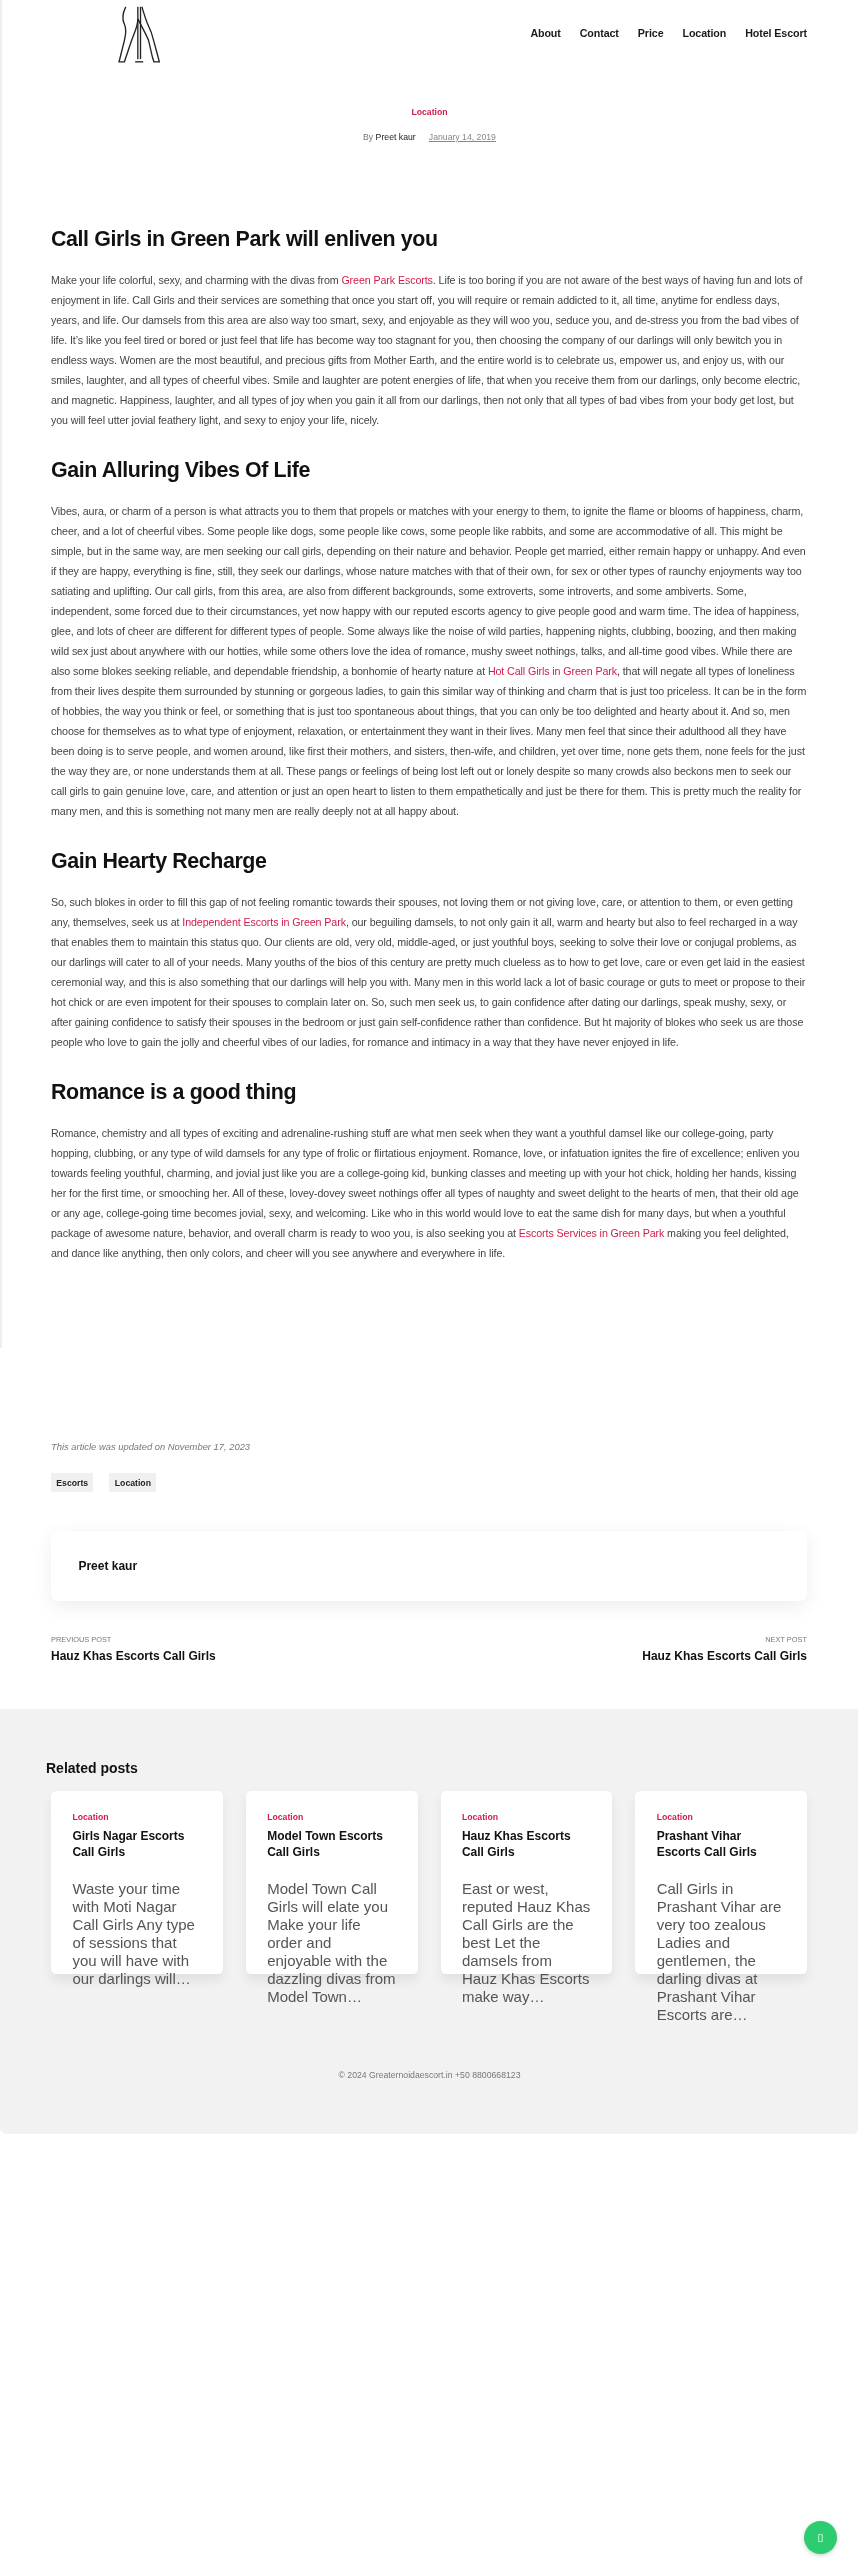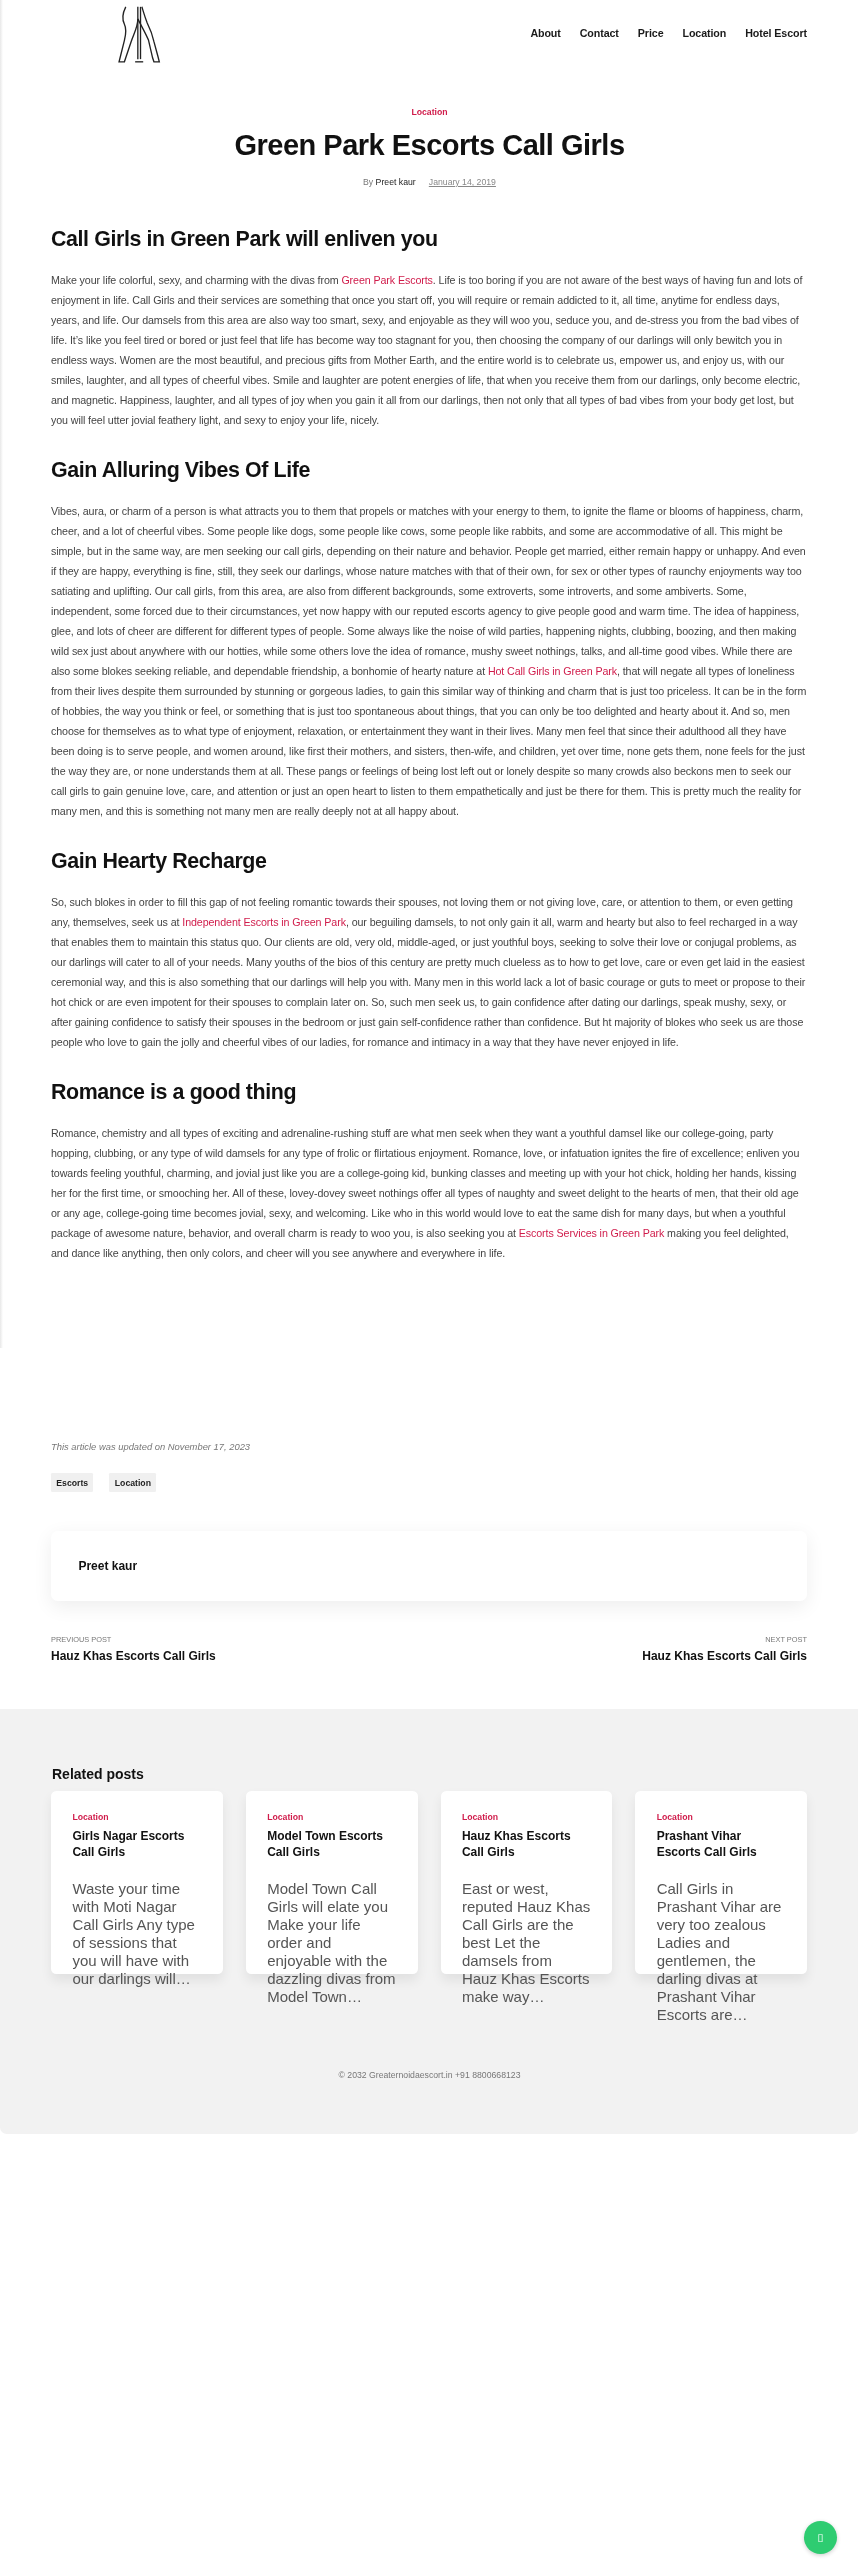--- a/index.html
+++ b/index.html
@@ -44,21 +44,21 @@
     background: #fff; border-radius: 6.7px; box-shadow: 0 5.3px 19px rgba(0,0,0,0.07);
   }
   .author-box .name { position: absolute; left: 27.4px; top: 28px; font-size: 12px; font-weight: bold; color: #111; }
   .post-nav { position: absolute; left: 51px; top: 1635px; width: 756px; }
   .post-nav .prev { position: absolute; left: 0; top: 0; }
   .post-nav .next { position: absolute; right: 0; top: 0; text-align: right; }
   .post-nav .lbl { font-size: 7.4px; color: #777; text-transform: uppercase; display: block; }
   .post-nav .ttl { font-size: 12px; font-weight: bold; color: #111; display: block; margin-top: 5.3px; text-decoration: none; }
   
   .related { position: absolute; left: 0; top: 1709px; width: 859px; height: 425px; background: #f2f2f2; border-radius: 0 0 6.7px 6.7px; }
-  .related h3 { position: absolute; left: 52px; top: 51px; font-size: 14px; font-weight: bold; color: #111; margin-top: 6px; }
+  .related h3 { position: absolute; left: 46px; top: 51px; font-size: 14px; font-weight: bold; color: #111; }
   .cards { position: absolute; left: 51px; top: 82px; width: 756px; display: flex; gap: 23px; }
   .card {
     width: 172px; height: 183px; background: #fff; border-radius: 5.3px; padding: 21.4px 21.4px;
     box-shadow: 0 6.7px 12px rgba(0,0,0,0.07);
   }
   .card .ccat { font-size: 8.7px; font-weight: bold; color: #d01c4b; display: block; }
   .card .ctitle { font-size: 12px; font-weight: bold; color: #111; margin-top: 5.3px; line-height: 16px; display: block; text-decoration: none; }
   .card .cex { margin-top: 20px; font-size: 15px; color: #555; line-height: 18px; }
   .footer-text { position: absolute; left: 0; top: 2070px; width: 859px; text-align: center; font-size: 8.7px; color: #777; }
   .whatsapp {
@@ -88,21 +88,20 @@
     <a>About</a>
     <a>Contact</a>
     <a>Price</a>
     <a>Location</a>
     <a>Hotel Escort</a>
   </nav>
 </header>
 
 <section class="hero">
   <a class="cat">Location</a>
-  <h1>Green Park Escorts Call Girls</h1>
   <div class="meta">
     <span>By</span>
     <a class="author">Preet kaur</a>
     <span class="date">January 14, 2019</span>
   </div>
 </section>
 
 <article class="article">
   <h2>Call Girls in Green Park will enliven you</h2>
   <p><span>Make your life colorful, sexy, and charming with the divas from </span><a>Green Park Escorts</a><span>. Life is too boring if you are not aware of the best ways of having fun and lots of enjoyment in life. Call Girls and their services are something that once you start off, you will require or remain addicted to it, all time, anytime for endless days, years, and life. Our damsels from this area are also way too smart, sexy, and enjoyable as they will woo you, seduce you, and de-stress you from the bad vibes of life. It’s like you feel tired or bored or just feel that life has become way too stagnant for you, then choosing the company of our darlings will only bewitch you in endless ways. Women are the most beautiful, and precious gifts from Mother Earth, and the entire world is to celebrate us, empower us, and enjoy us, with our smiles, laughter, and all types of cheerful vibes. Smile and laughter are potent energies of life, that when you receive them from our darlings, only become electric, and magnetic. Happiness, laughter, and all types of joy when you gain it all from our darlings, then not only that all types of bad vibes from your body get lost, but you will feel utter jovial feathery light, and sexy to enjoy your life, nicely.</span></p>
@@ -158,18 +157,18 @@
       <p class="cex">East or west, reputed Hauz Khas Call Girls are the best Let the damsels from Hauz Khas Escorts make way…</p>
     </div>
     <div class="card">
       <a class="ccat">Location</a>
       <a class="ctitle">Prashant Vihar Escorts Call Girls</a>
       <p class="cex">Call Girls in Prashant Vihar are very too zealous Ladies and gentlemen, the darling divas at Prashant Vihar Escorts are…</p>
     </div>
   </div>
 </section>
 
-<footer class="footer-text">© 2032 Greaternoidaescort.in +91 8800668123</footer>
+<footer class="footer-text">© 2024 Greaternoidaescort.in +50 8800668123</footer>
 
 <a class="whatsapp">
   <span>▯</span>
 </a>
 
 
 </body></html>

